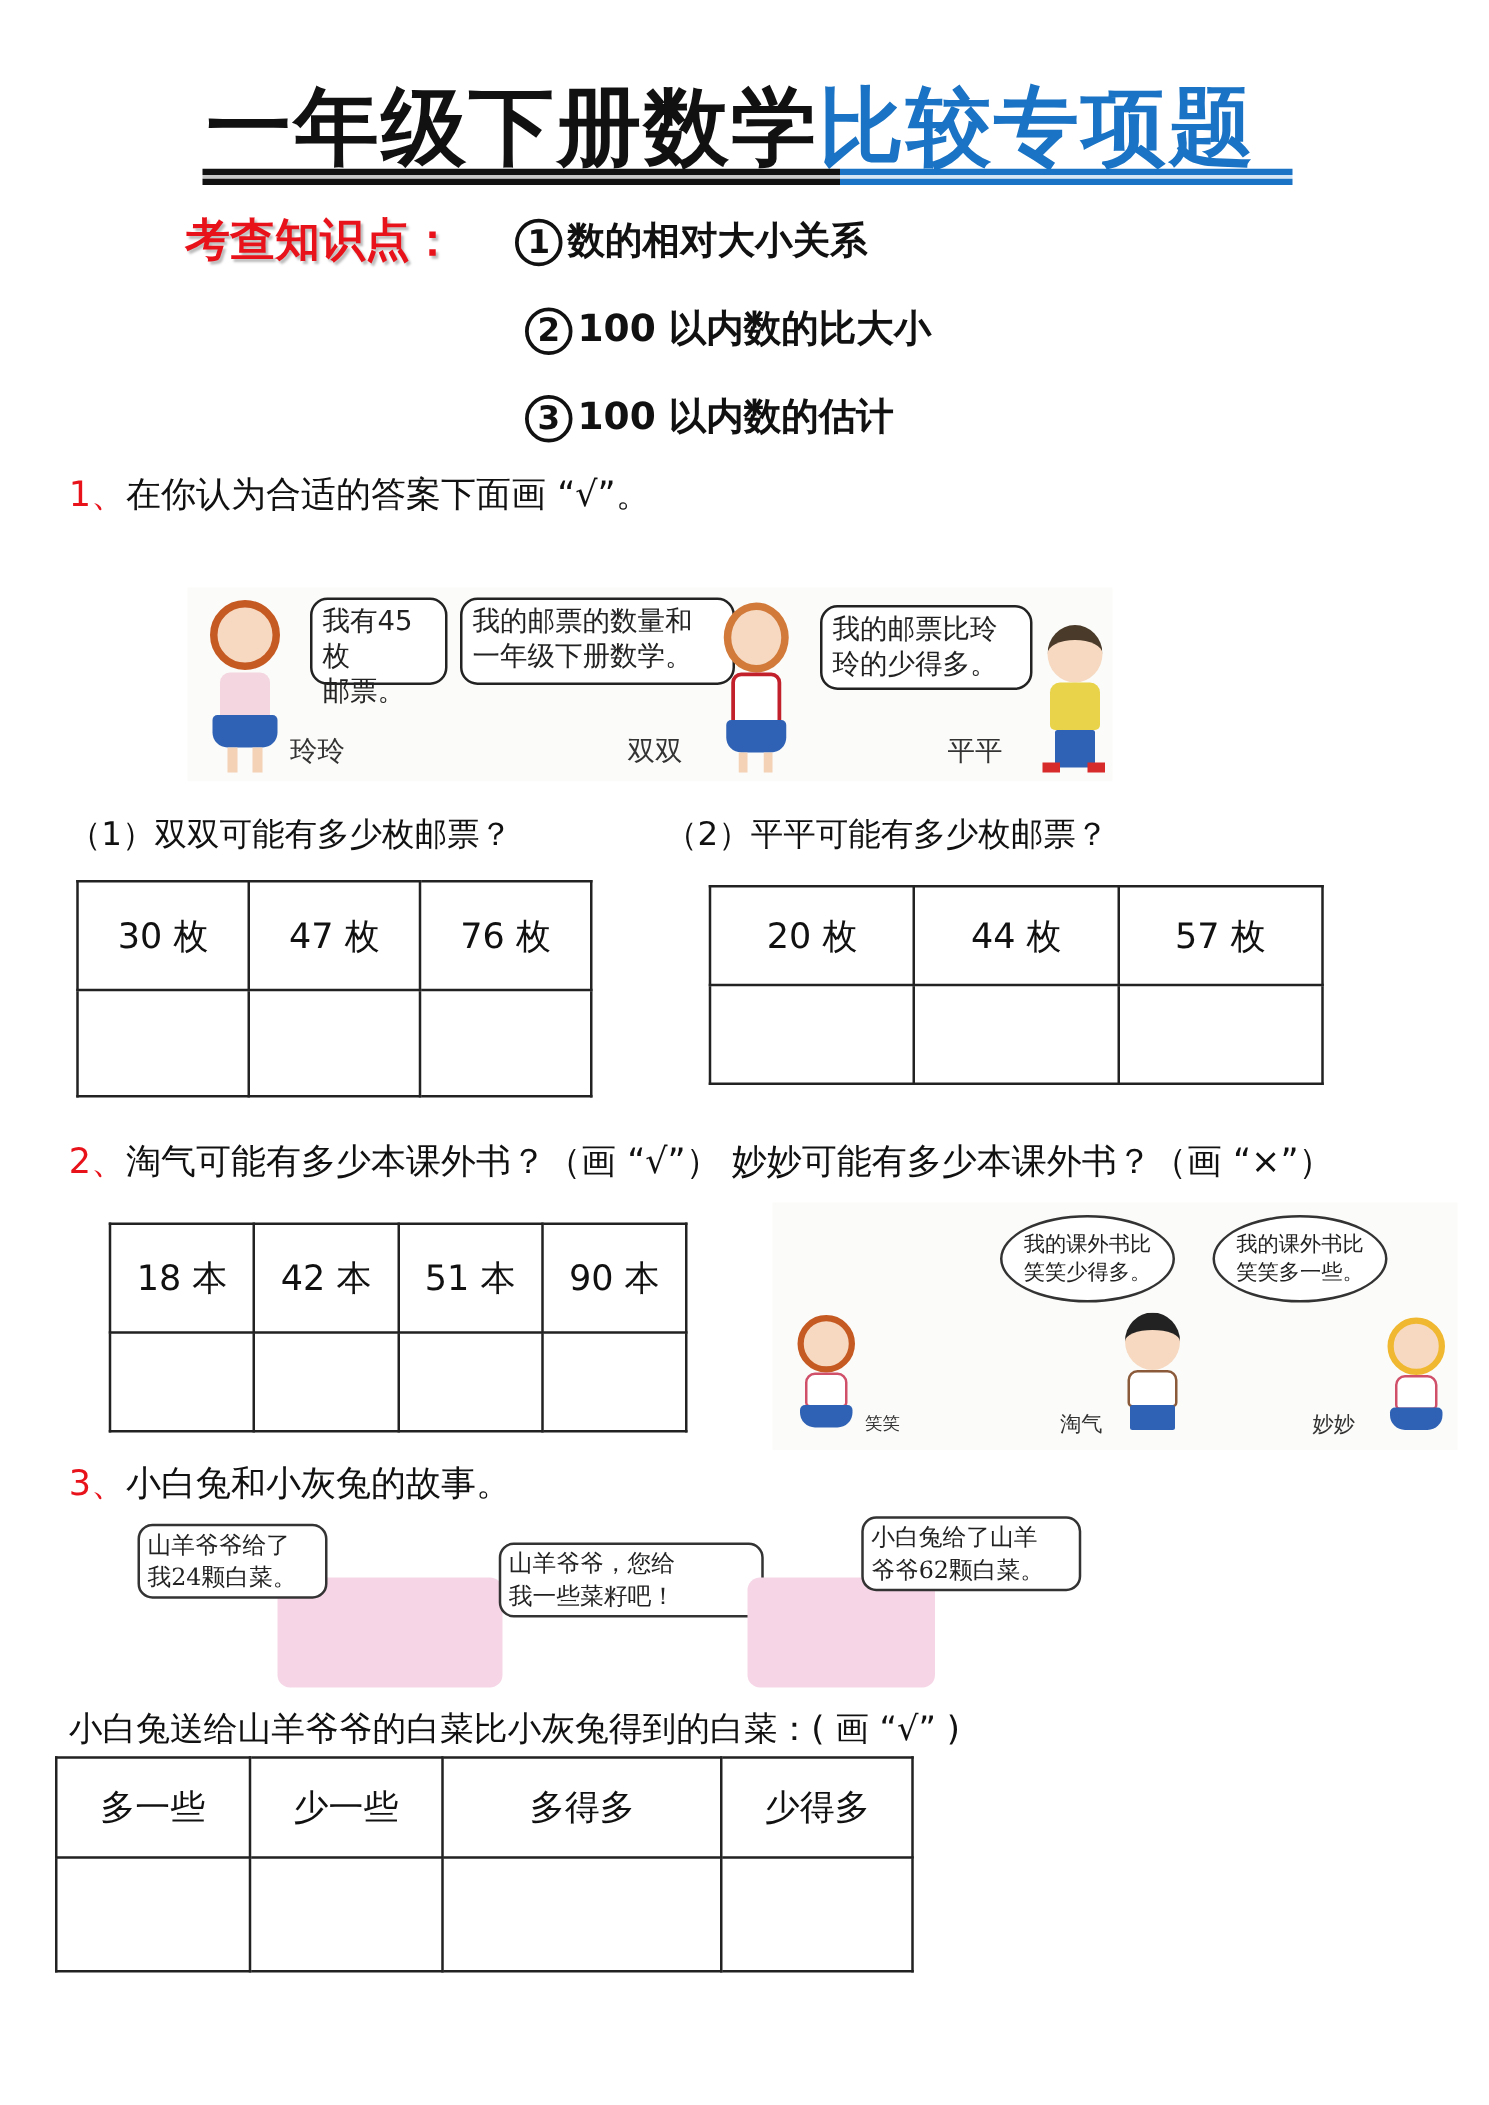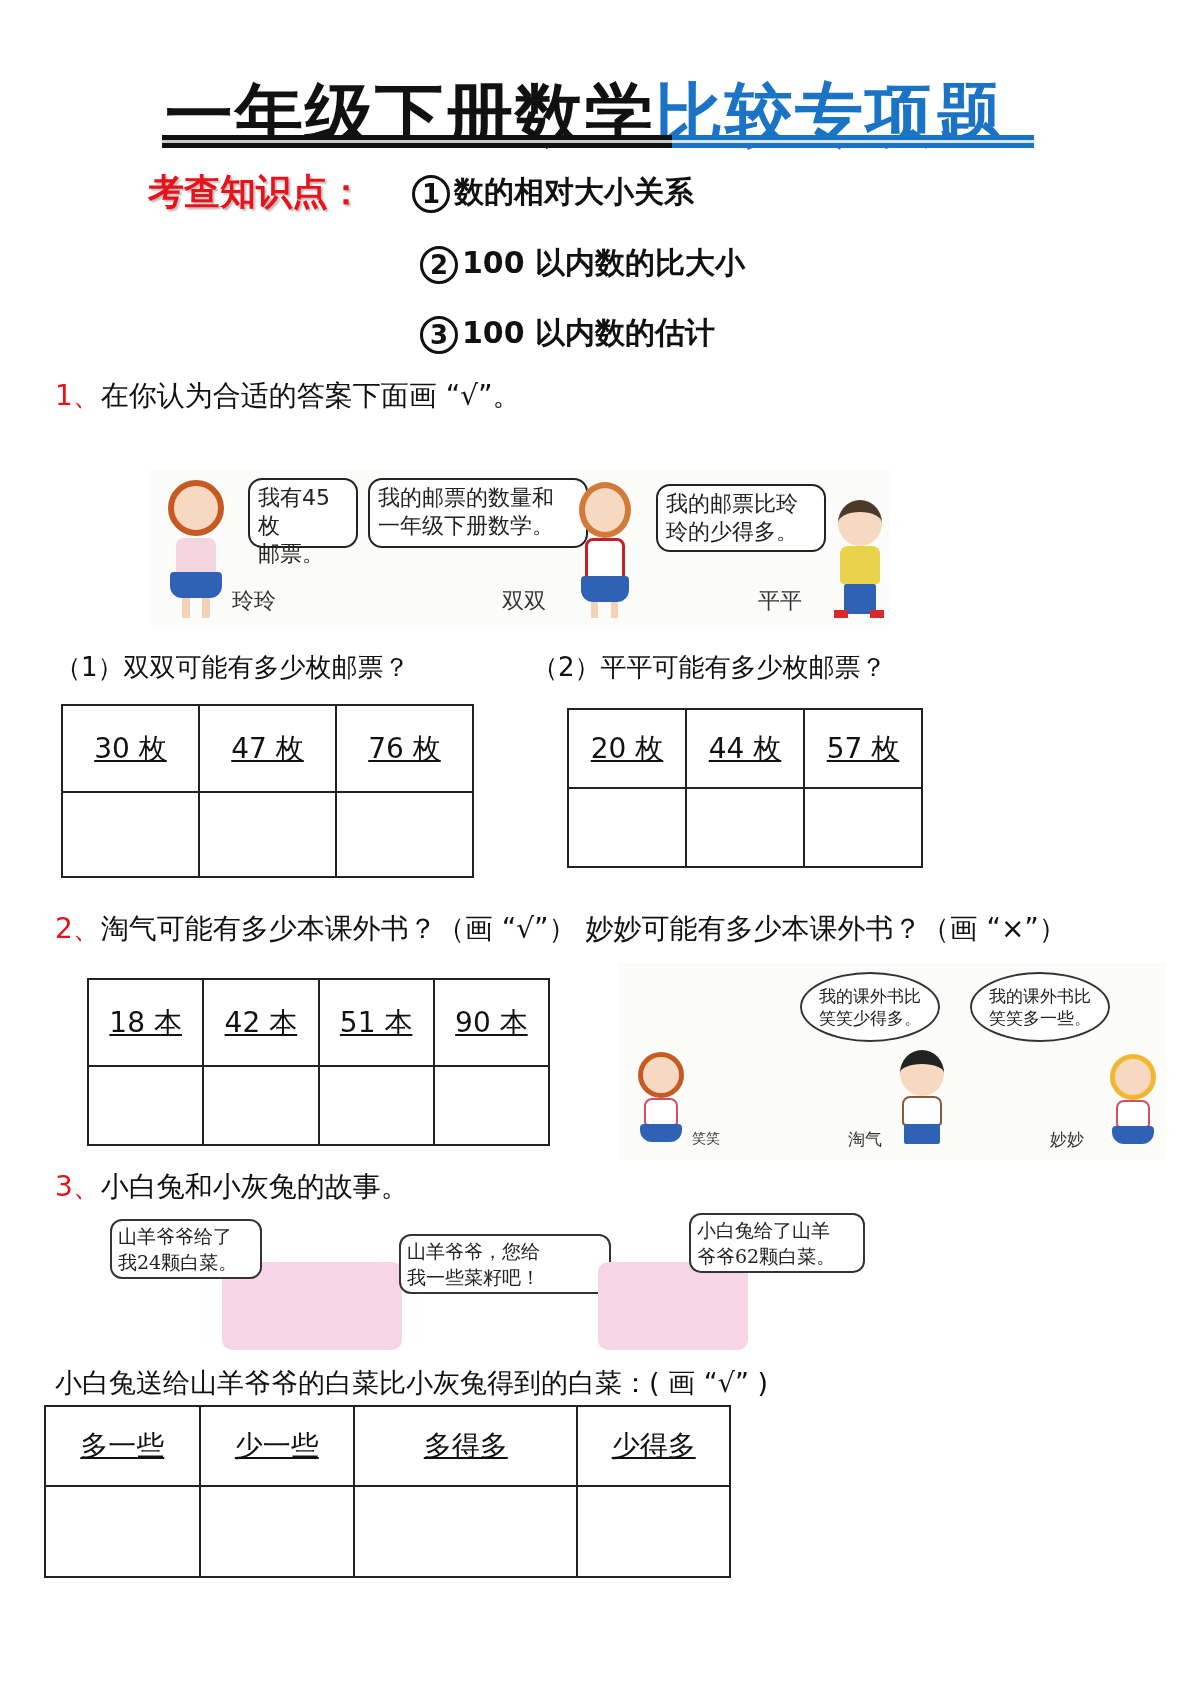--- a/index.html
+++ b/index.html
@@ -2,21 +2,21 @@
 <html><head>
 <meta charset="utf-8">
 <style>
   * { box-sizing: border-box; margin: 0; padding: 0; }
   html, body { width: 1191px; height: 1684px; background: #ffffff; overflow: hidden; }
   body { position: relative; font-family: "DejaVu Sans", "Liberation Sans", sans-serif; color: #111; }
 
   .abs { position: absolute; }
 
   
-  .title { left: 165px; top: 74px; height: 80px; white-space: nowrap; font-family: "DejaVu Serif", serif; font-weight: bold; font-size: 68px; line-height: 80px; letter-spacing: 2px; }
+  .title { left: 165px; top: 62px; height: 80px; white-space: nowrap; font-family: "DejaVu Serif", serif; font-weight: bold; font-size: 68px; line-height: 80px; letter-spacing: 2px; }
   .title .black { color: #111; }
   .title .blue { color: #1a73c4; }
   .uline { height: 5px; }
   .ul-black-top { left: 162px; top: 135px; width: 510px; background: #111; }
   .ul-gray { left: 162px; top: 140px; width: 510px; height: 3px; background: #c8c8c8; }
   .ul-black-bot { left: 162px; top: 143px; width: 510px; background: #111; }
   .ul-blue-top { left: 672px; top: 135px; width: 362px; background: #1a73c4; }
   .ul-blue-mid { left: 672px; top: 140px; width: 362px; height: 3px; background: #d7e6f5; }
   .ul-blue-bot { left: 672px; top: 143px; width: 362px; background: #1a73c4; }
 
@@ -27,21 +27,21 @@
   .kp-1 { left: 412px; top: 172px; }
   .kp-2 { left: 420px; top: 243px; }
   .kp-3 { left: 420px; top: 313px; }
 
   
   .q { font-size: 28px; white-space: nowrap; color: #111; }
   .q .num { color: #e8121b; }
   .sub-q { font-size: 26px; white-space: nowrap; color: #111; }
 
   
-  table.grid { position: absolute; border-collapse: collapse; text-decoration: underline; }
+  table.grid { position: absolute; border-collapse: collapse; }
   table.grid td { border: 2px solid #222; text-align: center; vertical-align: middle; font-size: 28px; color: #111; }
 
   
   .scene { background: #fbfbf9; }
   .bubble { position: absolute; border: 2px solid #222; border-radius: 14px; background: #fff; font-size: 22px; line-height: 28px; padding: 4px 8px; color: #222; }
   .cloud { position: absolute; border: 2px solid #333; border-radius: 50%; background: #fff; font-size: 17px; line-height: 22px; text-align: left; color: #222; display: flex; align-items: center; justify-content: center; }
   .name { position: absolute; font-size: 22px; color: #333; white-space: nowrap; }
   .kid { position: absolute; }
   .kid .head { position: absolute; border-radius: 50%; }
   .kid .body { position: absolute; border-radius: 8px 8px 4px 4px; }
@@ -131,21 +131,21 @@
     <td>76 枚</td>
   </tr>
   <tr style="height:85px;">
     <td></td>
     <td></td>
     <td></td>
   </tr>
 </tbody>
   </table>
 
-<table class="grid" style="left:567px; top:708px; width:356px;">
+<table class="grid" style="left:567px; top:708px; width:492px;">
   <tbody>
       <tr style="height:79px;">
     <td>20 枚</td>
     <td>44 枚</td>
     <td>57 枚</td>
   </tr>
   <tr style="height:79px;">
     <td></td>
     <td></td>
     <td></td>

